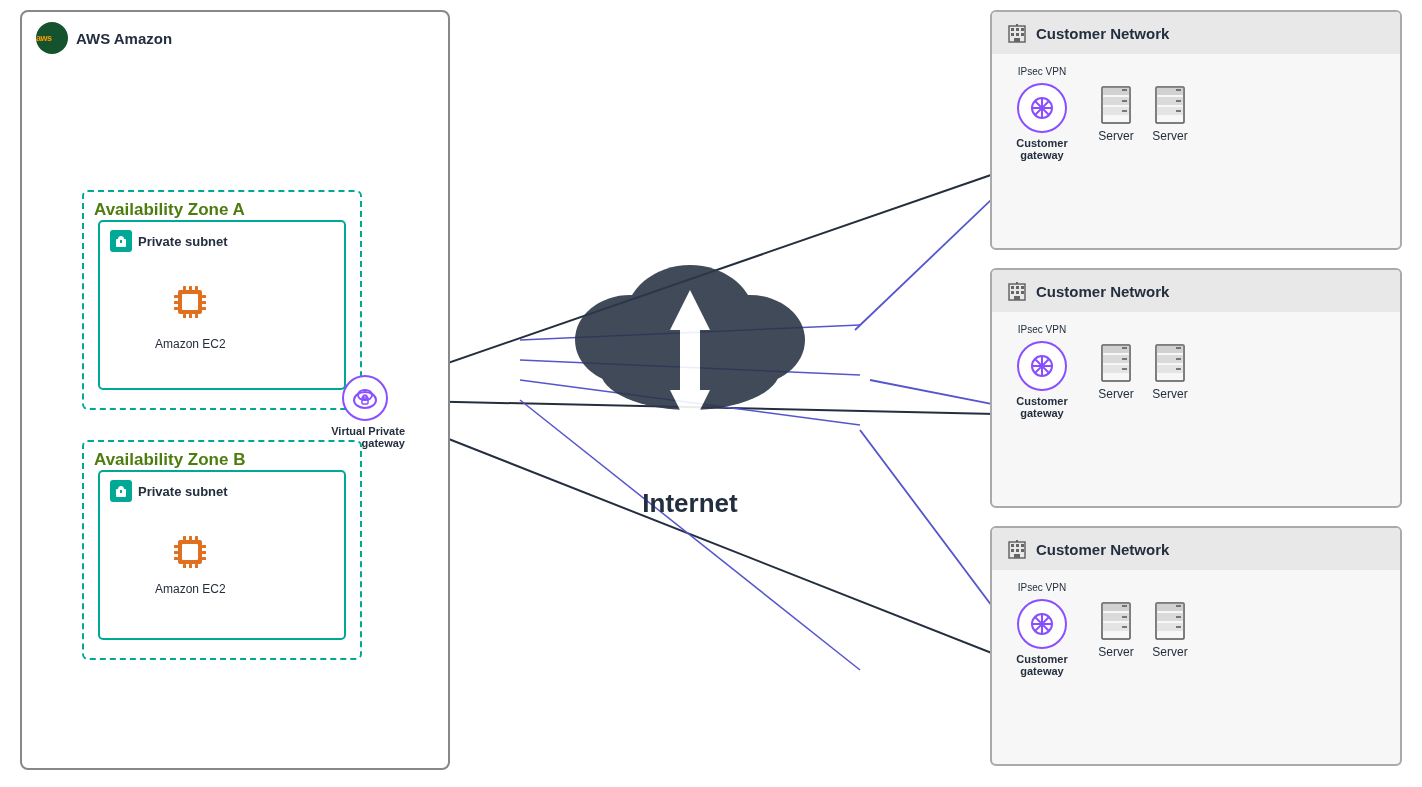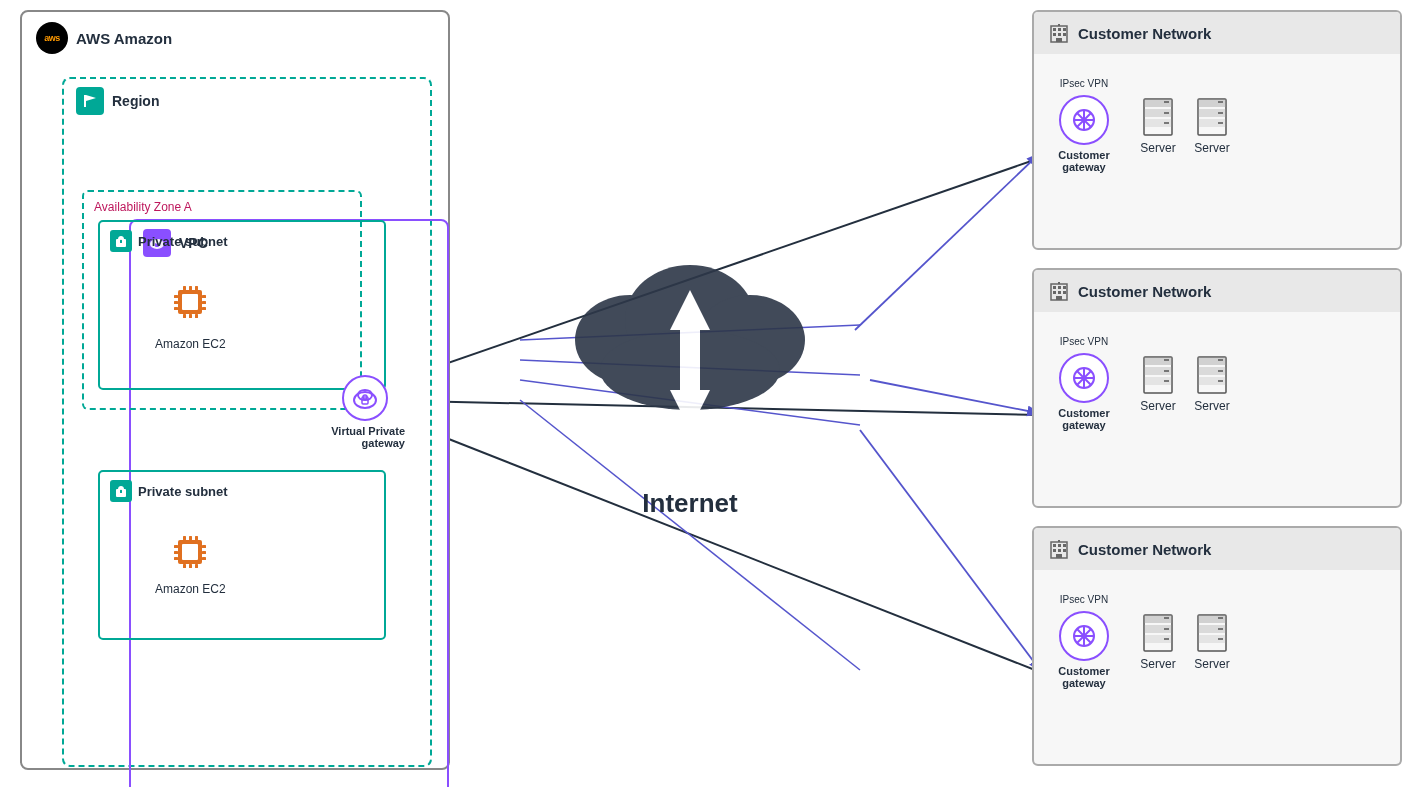--- a/index.html
+++ b/index.html
@@ -38,25 +38,25 @@
       align-items: center;
       gap: 8px;
       font-size: 15px;
       font-weight: 600;
       color: #232f3e;
     }
 
     .aws-logo {
       width: 32px;
       height: 32px;
-      background: #000000;
+      background: #14532d;
       border-radius: 16px;
       display: flex;
       align-items: center;
-      justify-content: center;
+      justify-content: flex-start;
       color: #ff9900;
       font-size: 10px;
       font-weight: 900;
     }
 
     
     .region-box {
       position: absolute;
       left: 40px;
       top: 65px;
@@ -137,30 +137,30 @@
 
     .az-box-b {
       top: 440px;
       height: 220px;
     }
 
     .az-label {
       position: absolute;
       top: 8px;
       left: 10px;
-      font-size: 12px;
-      font-weight: 400;
-      color: #be185d;
+      font-size: 17px;
+      font-weight: 700;
+      color: #4d7c0f;
     }
 
     
     .subnet-box {
       position: absolute;
       left: 98px;
-      width: 288px;
+      width: 248px;
       border: 2px solid #00a896;
       border-radius: 5px;
     }
 
     .subnet-box-a {
       top: 220px;
       height: 170px;
     }
 
     .subnet-box-b {
@@ -252,21 +252,21 @@
       font-size: 26px;
       font-weight: 700;
       color: #232f3e;
       margin-top: 8px;
     }
 
     
     .customer-network-box {
       position: absolute;
       right: 20px;
-      width: 370px;
+      width: 412px;
       border: 2px solid #aaa;
       border-radius: 6px;
       background: #f7f7f7;
     }
 
     .cn-box-1 { top: 10px; height: 240px; }
     .cn-box-2 { top: 268px; height: 240px; }
     .cn-box-3 { top: 526px; height: 240px; }
 
     .cn-header {
@@ -277,21 +277,21 @@
       font-size: 15px;
       font-weight: 700;
       color: #232f3e;
       background: #e8e8e8;
       border-radius: 4px 4px 0 0;
     }
 
     .cn-content {
       display: flex;
       align-items: center;
-      padding: 24px 14px;
+      padding: 12px 14px;
       gap: 20px;
     }
 
     .cg-circle {
       width: 50px;
       height: 50px;
       border: 2.5px solid #8a4fff;
       border-radius: 50%;
       display: flex;
       align-items: center;
@@ -365,54 +365,29 @@
   </svg>
 
   <div class="aws-cloud-box">
     <div class="aws-cloud-label">
       <div class="aws-logo">
         <span style="font-size:9px;font-weight:900;color:#ff9900;letter-spacing:-0.5px;">aws</span>
       </div>
       <span>AWS Amazon</span>
     </div>
 
-    <div class="region-box">
-      <div class="region-label">
-        <div class="region-icon">
-
-          <svg width="16" height="16" viewBox="0 0 16 16" fill="none">
-            <rect x="2" y="2" width="2" height="12" fill="white"></rect>
-            <polygon points="4,2 14,5 4,8" fill="white"></polygon>
-          </svg>
-        </div>
-        <span>Region</span>
-      </div>
-
-      <div class="vpc-box">
-        <div class="vpc-label">
-          <div class="vpc-icon">
-
-            <svg width="18" height="18" viewBox="0 0 18 18" fill="none">
-              <ellipse cx="9" cy="10" rx="7" ry="5" fill="white" opacity="0.9"></ellipse>
-              <circle cx="9" cy="8" r="3" fill="white" opacity="0.7"></circle>
-              <rect x="7" y="9" width="4" height="4" rx="1" fill="#8a4fff"></rect>
-              <circle cx="9" cy="8.5" r="1.2" fill="white"></circle>
-            </svg>
-          </div>
-          <span>VPC</span>
-        </div>
-      </div>
-
-    </div>
   </div>
 
   <div class="az-box az-box-a">
     <span class="az-label">Availability Zone A</span>
   </div>
 
+  <div class="az-box az-box-b">
+    <span class="az-label">Availability Zone B</span>
+  </div>
 
   <div class="subnet-box subnet-box-a">
     <div class="subnet-label">
       <div class="subnet-icon">
         <svg width="14" height="14" viewBox="0 0 14 14">
           <rect x="2" y="5" width="10" height="8" rx="1" fill="white"></rect>
           <path d="M7 2 C5.3 2 4 3.3 4 5 L10 5 C10 3.3 8.7 2 7 2Z" fill="white"></path>
           <rect x="6" y="6" width="2" height="3" rx="0.5" fill="#00a896"></rect>
           <circle cx="7" cy="6.5" r="0.8" fill="#00a896"></circle>
         </svg>

